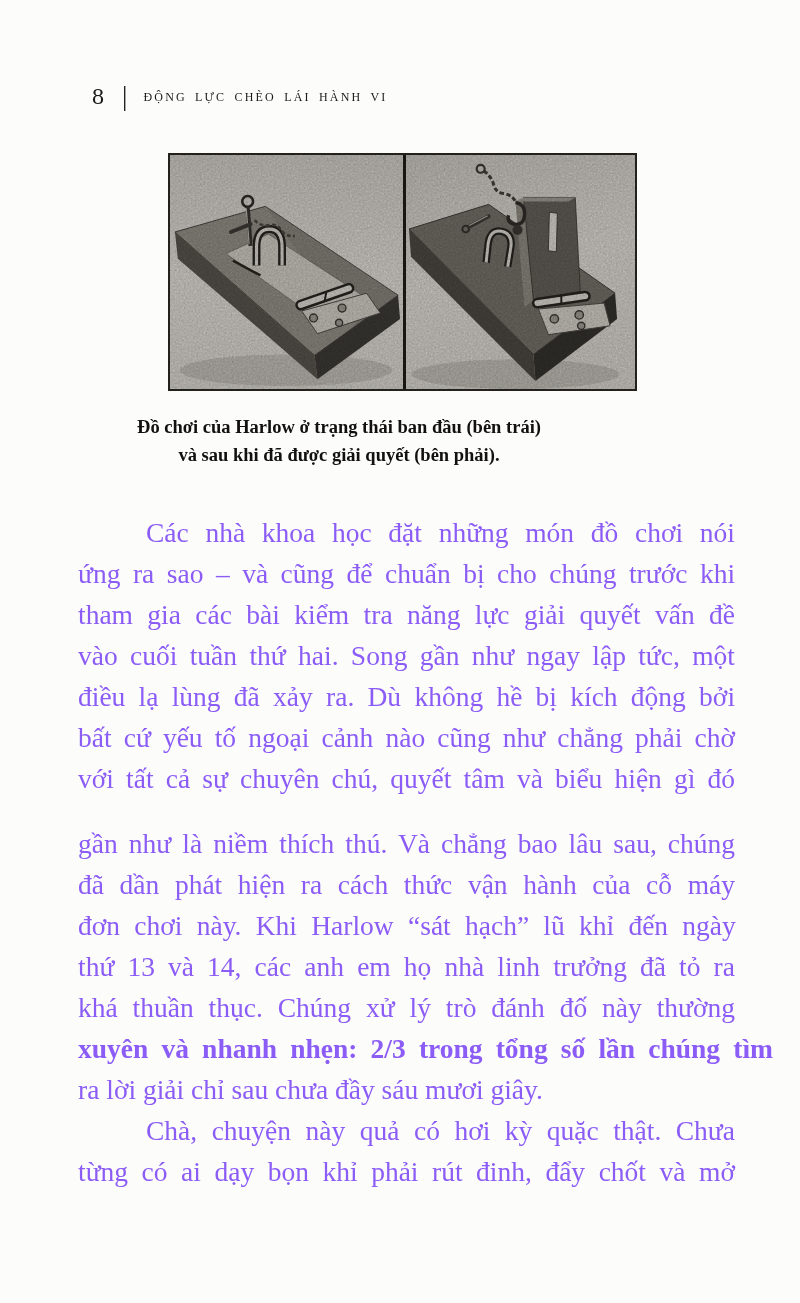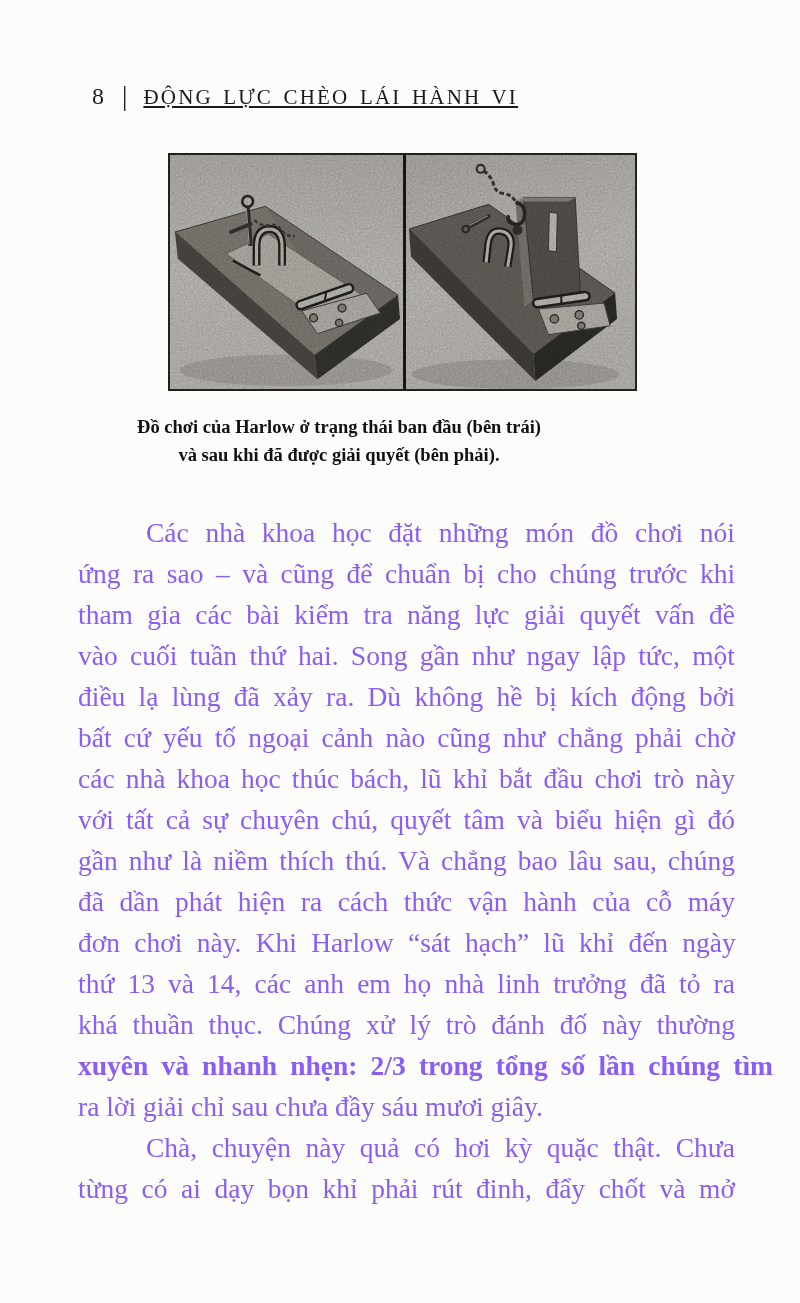--- a/index.html
+++ b/index.html
@@ -15,22 +15,22 @@
   .runhead{
     position:absolute;left:92px;top:82px;
     display:flex;align-items:center;
   }
   .pagenum{font-size:24px;line-height:28px;color:#1b1a17;}
   .hsep{
     font-size:27px;line-height:28px;font-weight:400;
     margin:0 16px 0 18px;color:#1b1a17;transform:scaleY(1.05);
   }
   .rtitle{
-    font-size:21px;letter-spacing:2.2px;word-spacing:3px;
-    color:#1b1a17;white-space:nowrap;padding-top:2px;text-decoration:underline;
+    font-size:12px;letter-spacing:2.2px;word-spacing:3px;
+    color:#1b1a17;white-space:nowrap;padding-top:2px;
   }
   
   .puzzlefig{
     position:absolute;left:168px;top:153px;
     width:465px;height:234px;
     border:2px solid #22211c;
     display:flex;background:#111;
     margin:0;
   }
   .panel{height:100%;position:relative;overflow:hidden;}
@@ -187,23 +187,22 @@
     <div>và sau khi đã được giải quyết (bên phải).</div>
   </div>
 
   <main class="bodytext" id="bodytext">
       <div class="bodyline indent just" style="word-spacing: 9.81px;"><span class="txt">Các nhà khoa học đặt những món đồ chơi nói</span></div>
       <div class="bodyline just" style="word-spacing: 5.62px;"><span class="txt">ứng ra sao – và cũng để chuẩn bị cho chúng trước khi</span></div>
       <div class="bodyline just" style="word-spacing: 7.49px;"><span class="txt">tham gia các bài kiểm tra năng lực giải quyết vấn đề</span></div>
       <div class="bodyline just" style="word-spacing: 5.46px;"><span class="txt">vào cuối tuần thứ hai. Song gần như ngay lập tức, một</span></div>
       <div class="bodyline just" style="word-spacing: 6.38px;"><span class="txt">điều lạ lùng đã xảy ra. Dù không hề bị kích động bởi</span></div>
       <div class="bodyline just" style="word-spacing: 5.23px;"><span class="txt">bất cứ yếu tố ngoại cảnh nào cũng như chẳng phải chờ</span></div>
-      <div class="bodyline just" style="word-spacing: 4.22px;"><span class="txt">các nhà khoa học thúc bách, lũ khỉ bắt đầu chơi trò này</span></div>
       <div class="bodyline just" style="word-spacing: 5.27px;"><span class="txt">với tất cả sự chuyên chú, quyết tâm và biểu hiện gì đó</span></div>
-      <div class="bodyline just" style="word-spacing: 4.2px;"><span class="txt">gần như là niềm thích thú. Và chẳng bao lâu sau, chúng</span></div>
+      <div class="bodyline just" style="word-spacing: 4.2px; margin-top: 24px;"><span class="txt">gần như là niềm thích thú. Và chẳng bao lâu sau, chúng</span></div>
       <div class="bodyline just" style="word-spacing: 8.74px;"><span class="txt">đã dần phát hiện ra cách thức vận hành của cỗ máy</span></div>
       <div class="bodyline just" style="word-spacing: 7.38px;"><span class="txt">đơn chơi này. Khi Harlow “sát hạch” lũ khỉ đến ngày</span></div>
       <div class="bodyline just" style="word-spacing: 6.24px;"><span class="txt">thứ 13 và 14, các anh em họ nhà linh trưởng đã tỏ ra</span></div>
       <div class="bodyline just" style="word-spacing: 8.03px;"><span class="txt">khá thuần thục. Chúng xử lý trò đánh đố này thường</span></div>
       <div class="bodyline just" style="word-spacing: 6.28px; font-weight: bold;"><span class="txt">xuyên và nhanh nhẹn: 2/3 trong tổng số lần chúng tìm</span></div>
       <div class="bodyline"><span class="txt">ra lời giải chỉ sau chưa đầy sáu mươi giây.</span></div>
       <div class="bodyline indent just" style="word-spacing: 7.61px;"><span class="txt">Chà, chuyện này quả có hơi kỳ quặc thật. Chưa</span></div>
       <div class="bodyline just" style="word-spacing: 6.66px;"><span class="txt">từng có ai dạy bọn khỉ phải rút đinh, đẩy chốt và mở</span></div>
     </main>
 

